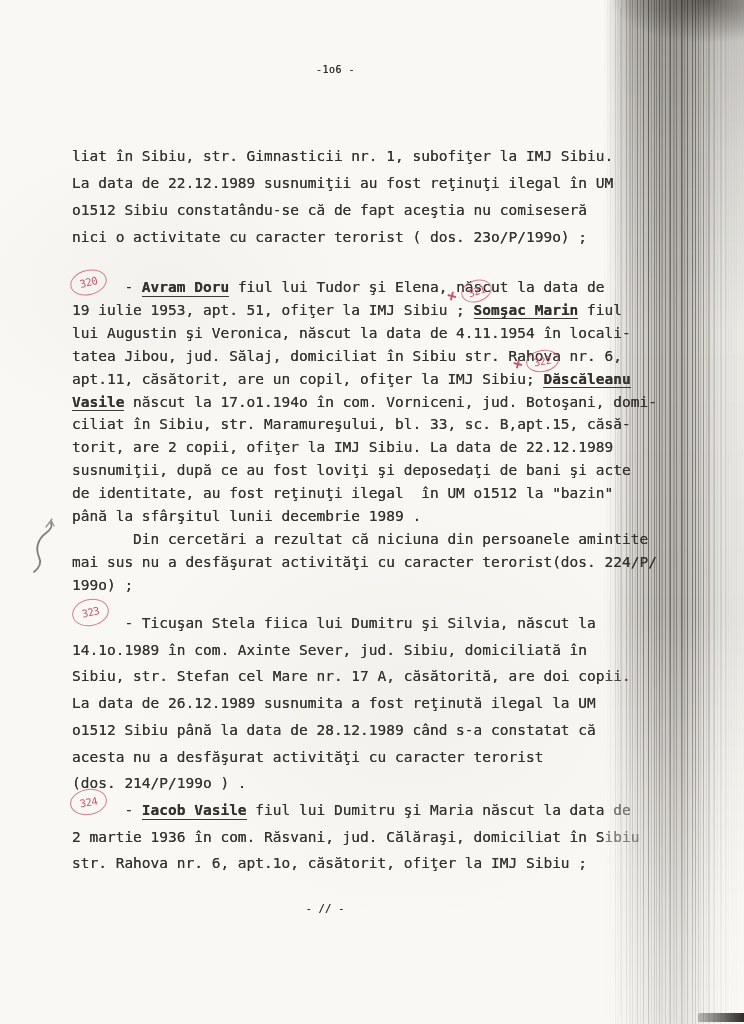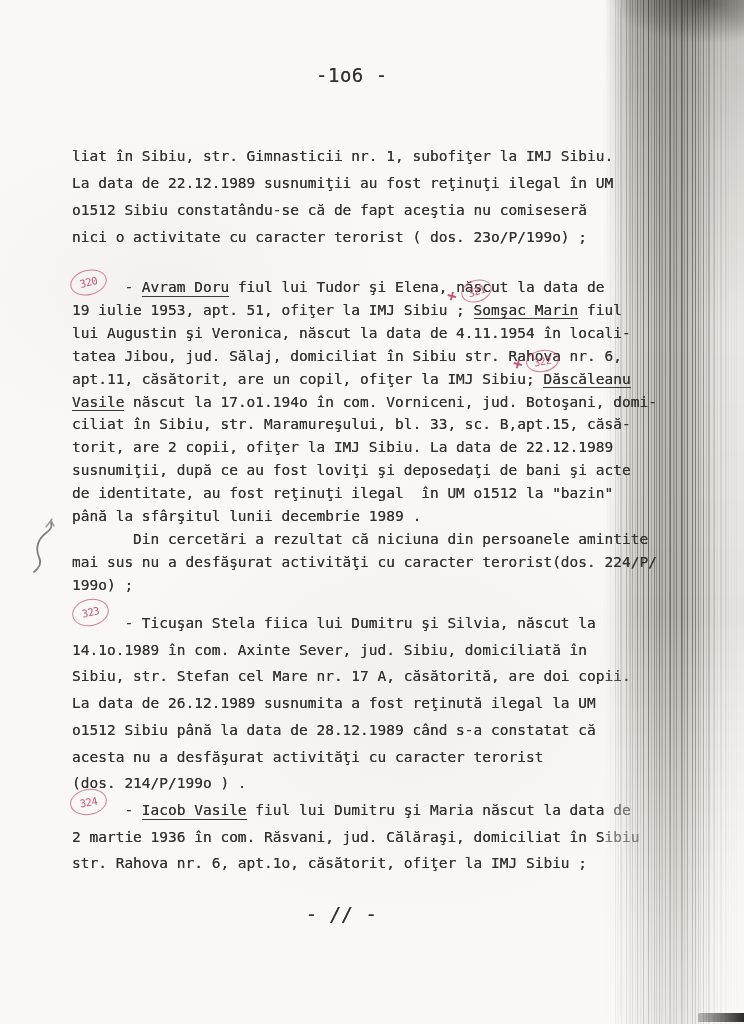--- a/index.html
+++ b/index.html
@@ -6,29 +6,29 @@
   .page{
     position:relative;width:744px;height:1024px;overflow:hidden;
     background:
       radial-gradient(ellipse 320px 220px at 22% 28%, rgba(120,114,104,0.05), rgba(120,114,104,0) 70%),
       radial-gradient(ellipse 420px 320px at 55% 68%, rgba(120,114,104,0.06), rgba(120,114,104,0) 70%),
       #f9f8f4;
     font-family:"DejaVu Sans Mono", monospace;
     color:#34322e;
   }
   .hdr,.ftr{
-    position:absolute;font-size:19px;letter-spacing:0.5px;
+    position:absolute;font-size:10px;letter-spacing:0.5px;
     text-shadow:0 0 0.6px rgba(52,50,46,0.85);white-space:pre;
   }
   .hdr{left:316px;top:64px;}
   .ftr{left:306px;top:903px;font-style:italic;}
   .doc{position:absolute;left:72px;top:0;width:620px;font-size:14.5px;}
   .para{position:absolute;left:0;white-space:pre;}
   .tline{white-space:pre;text-shadow:0 0 0.6px rgba(52,50,46,0.85);}
-  .und{border-bottom:1.5px solid #3c3a35;padding-bottom:0.5px;}
+  .und{border-bottom:1.5px solid #3c3a35;padding-bottom:0.5px;font-weight:bold;}
 
   
   .red-circle{
     position:absolute;border:1.4px solid rgba(198,84,110,0.75);border-radius:50%;
     color:#c25672;font-size:10.5px;line-height:1;letter-spacing:-0.5px;
     display:flex;align-items:center;justify-content:center;
     font-family:"DejaVu Sans Mono", monospace;box-sizing:border-box;
   }
   .red-plus{
     position:absolute;color:#c25672;font-size:16px;font-weight:bold;

